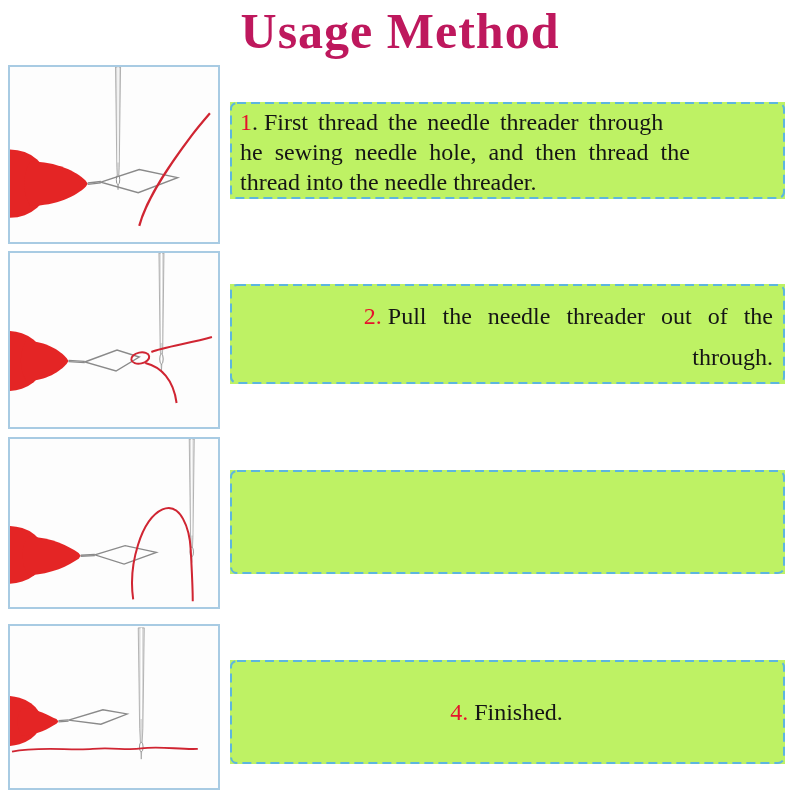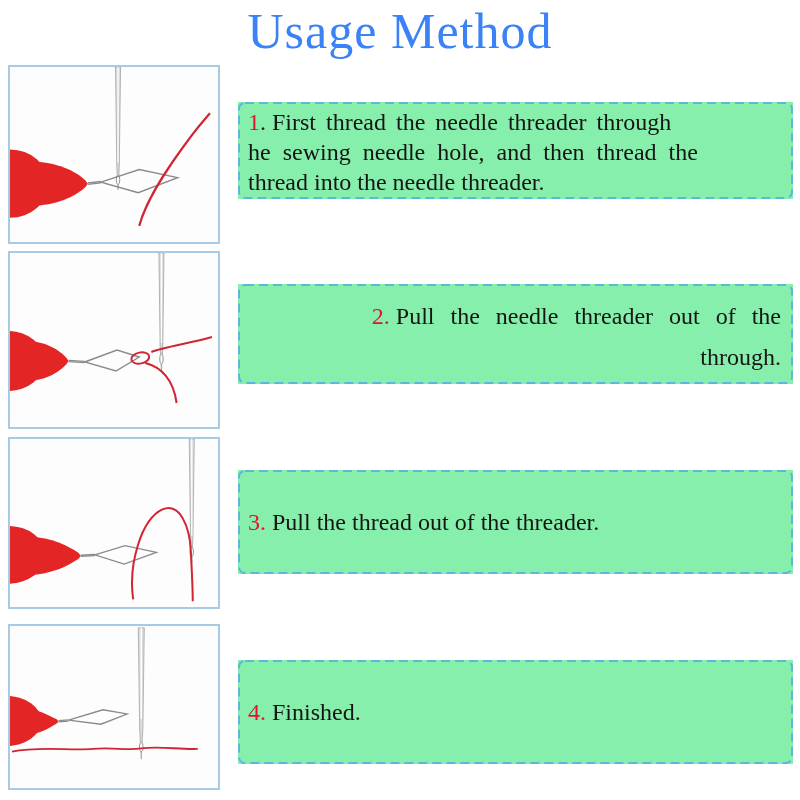--- a/index.html
+++ b/index.html
@@ -3,42 +3,42 @@
 <meta charset="utf-8">
 <style>
   html,body{margin:0;padding:0;background:#ffffff;}
   #page{
     position:relative;width:800px;height:800px;background:#ffffff;overflow:hidden;
     font-family:"Liberation Serif","DejaVu Serif",serif;color:#151515;
   }
   
   .title{
     position:absolute;top:0;left:0;width:800px;text-align:center;
-    font-size:50px;font-weight:400;letter-spacing:1px;color:#3b82f6;margin:0;line-height:62px;
+    font-size:50px;font-weight:700;letter-spacing:1px;color:#be185d;margin:0;line-height:62px;
   }
   
   .frame{
     position:absolute;left:8px;width:212px;box-sizing:border-box;
     border:2px solid #a8cbe3;background:#fdfdfd;
   }
   .frame svg{display:block;width:100%;height:100%;}
   #frame1{top:65px;height:179px;}
   #frame2{top:251px;height:178px;}
   #frame3{top:437px;height:172px;}
   #frame4{top:624px;height:166px;}
   
   .stepbox{
-    position:absolute;left:238px;width:555px;box-sizing:border-box;background:#86efac;
+    position:absolute;left:230px;width:555px;box-sizing:border-box;background:#bef264;
   }
   .stepbox .dash{position:absolute;top:0;left:0;}
   .stepbox p{position:relative;margin:0;font-size:24px;color:#151515;}
   #box1{top:102px;height:97px;}
   #box2{top:284px;height:100px;text-align:right;}
   #box3{top:470px;height:104px;}
-  #box4{top:660px;height:104px;}
+  #box4{top:660px;height:104px;justify-content:center;}
   #box1 p{padding:5px 12px 0 10px;line-height:30px;}
   #box2 p{padding:12px 12px 0 10px;line-height:41px;}
   #box3,#box4{display:flex;align-items:center;}
   #box3 p,#box4 p{padding:0 12px 0 10px;line-height:28px;}
   .num{color:#e6122c;font-weight:400;}
   .ws4{word-spacing:4px;}
   .ws6{word-spacing:6px;font-family:Liberation Serif, serif;}
   .ws10{word-spacing:10px;}
 </style>
 </head>
@@ -130,23 +130,20 @@
         <path d="M84,120 L114,110.5 L145,117.5 L113,129.5 Z"></path>
       </g>
       <path d="M122,166 C117,130 130,83 151,73 C169,65 178,93 179,115 C180,136 181,152 181,168" stroke="#d02532" stroke-width="2" fill="none"></path>
     </svg>
   </div>
 
   <div class="stepbox" id="box3">
     <svg class="dash" width="555" height="104">
       <rect x="1" y="1" width="553" height="102" rx="6" fill="none" stroke="#5db6de" stroke-width="2" stroke-dasharray="9 5"></rect>
     </svg>
-    <p><span class="num">3.</span><span></span>
-      <span>Pull the thread out of the threader.</span>
-    </p>
   </div>
 
   <div class="frame" id="frame4">
     <svg viewBox="0 0 206 174" preserveAspectRatio="none">
       <g>
         <polygon points="127,2 133,2 131.6,110 130,143 128.4,110" fill="#dcdcdc" stroke="#999999" stroke-width="0.7"></polygon>
         <line x1="130" y1="2" x2="130" y2="100" stroke="#ffffff" stroke-width="1.4"></line>
         <ellipse cx="130" cy="130" rx="1.8" ry="5" fill="#ffffff" stroke="#888888" stroke-width="0.9"></ellipse>
       </g>
       <g>

